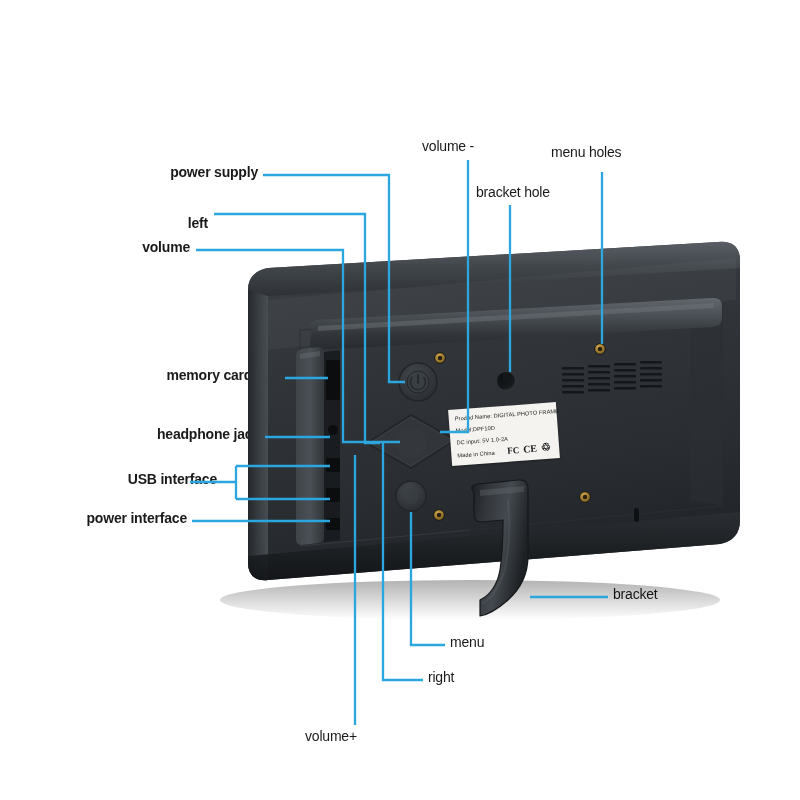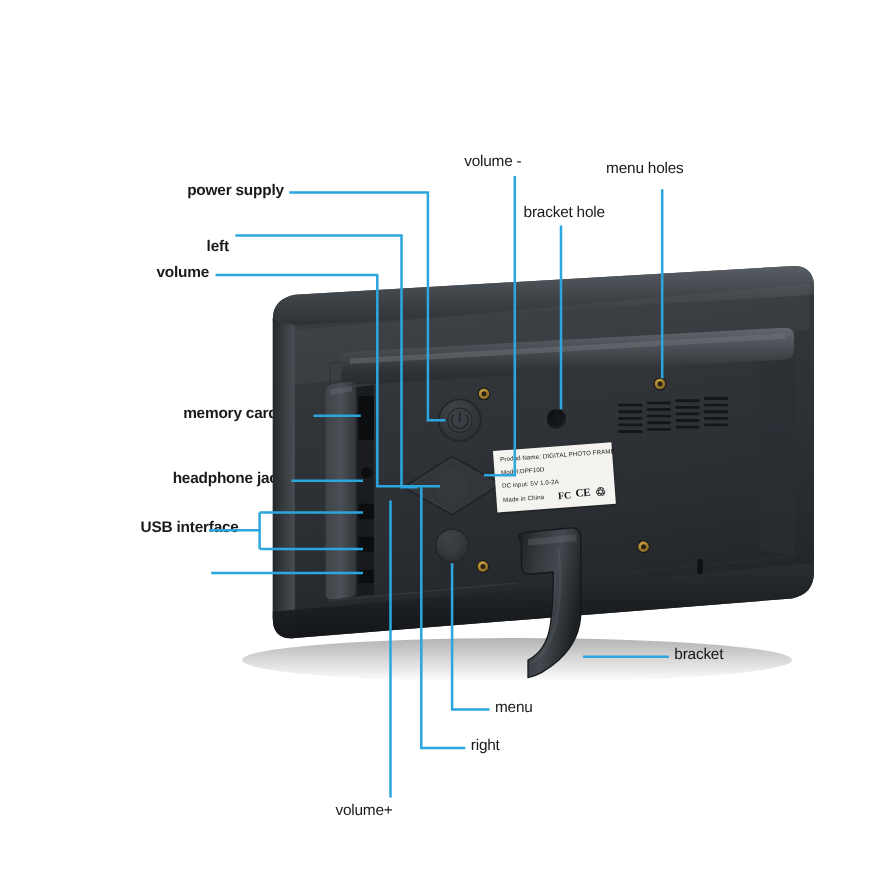--- a/index.html
+++ b/index.html
@@ -330,20 +330,21 @@
   <div class="callout" style="left:476px;top:185px;">bracket hole</div>
 
   <div class="callout" style="left:551px;top:145px;">menu holes</div>
 
   <div class="callout r" style="left:0;top:368px;width:280px;">memory card slot</div>
 
   <div class="callout r" style="left:0;top:427px;width:260px;">headphone jack</div>
 
   <div class="callout r" style="left:0;top:472px;width:185px;margin-left:32px;">USB interface</div>
 
+  <div class="callout r" style="left:0;top:511px;width:187px;">power interface</div>
 
   <div class="callout" style="left:613px;top:587px;">bracket</div>
 
   <div class="callout" style="left:450px;top:635px;">menu</div>
 
   <div class="callout" style="left:428px;top:670px;">right</div>
 
   <div class="callout" style="left:305px;top:729px;">volume+</div>
 
 </div>

